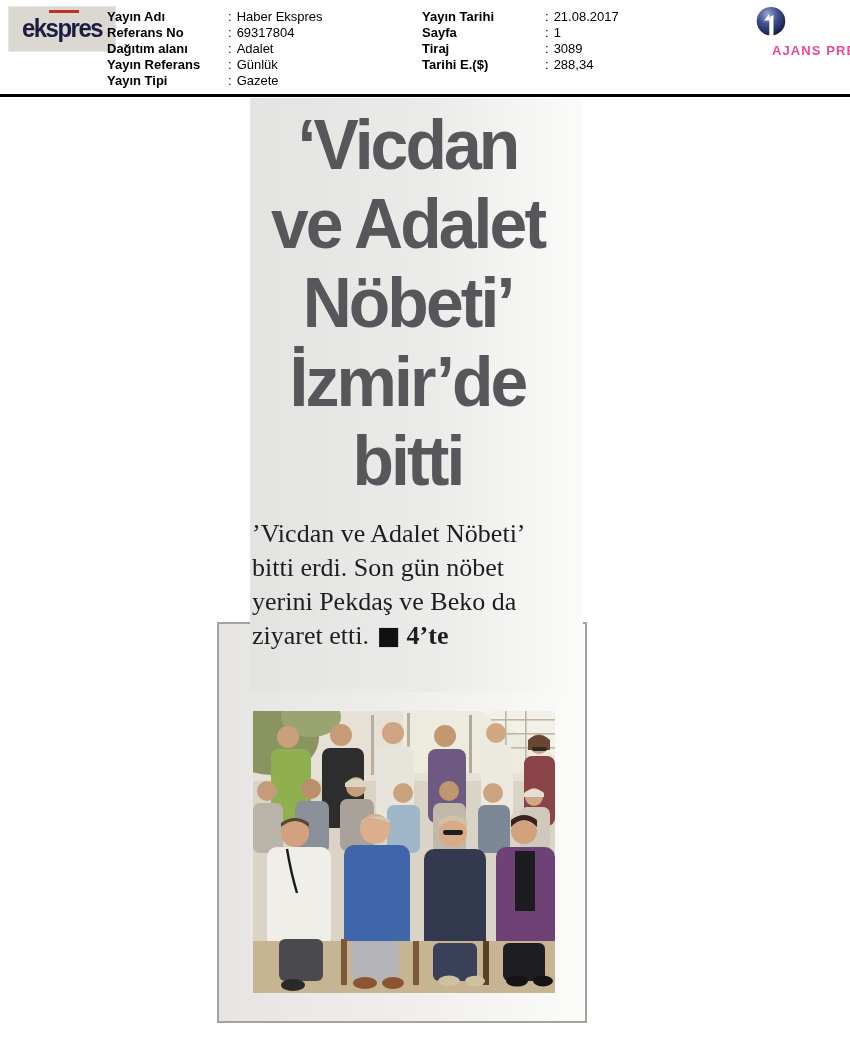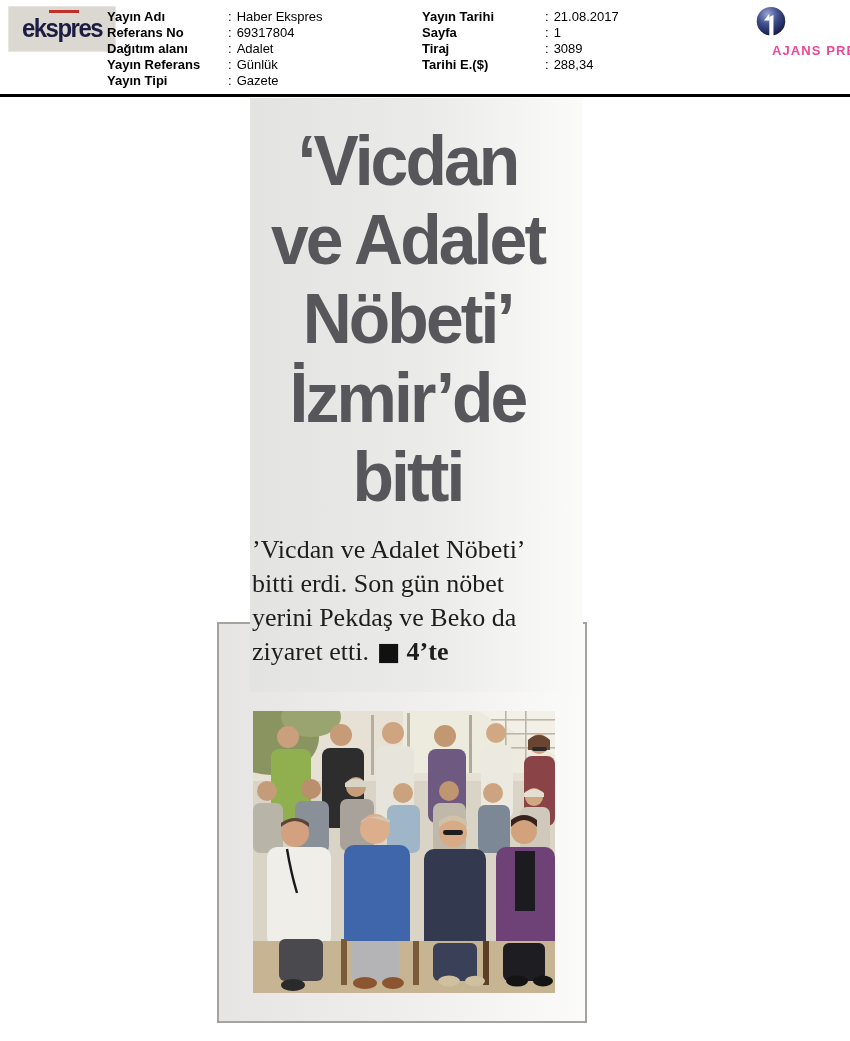--- a/index.html
+++ b/index.html
@@ -30,21 +30,21 @@
   .divider{position:absolute;left:0;top:94px;width:850px;height:3px;background:#000000;}
 
   
   .page-frame{position:absolute;left:217px;top:622px;width:366px;height:397px;
               border:2px solid #a6a29d;z-index:1;
               background:linear-gradient(to right,#e6e5e3 0%,#f0efed 55%,#fbfbfa 100%);}
 
   .clip-column{position:absolute;left:250px;top:98px;width:333px;height:594px;z-index:2;
                background:linear-gradient(to right,#e3e3e2 0%,#ebebea 55%,#fbfbfa 100%);}
 
-  .headline{width:315px;padding-top:24px;}
+  .headline{width:315px;padding-top:8px;}
   .hl{display:block;text-align:center;white-space:nowrap;font-weight:bold;
       font-size:70px;line-height:79px;letter-spacing:-3px;color:#57565a;
       font-family:"Liberation Sans",sans-serif;transform:scaleX(.97);transform-origin:center;}
 
   .body-text{margin:16px 0 0 2px;font-family:"Liberation Serif",serif;
              font-size:26px;line-height:34px;color:#1d1d1d;}
   .bl{white-space:nowrap;}
   .body-text .lead{font-weight:bold;letter-spacing:-0.5px;}
   .marker{font-family:"DejaVu Sans",sans-serif;font-size:25px;color:#111;margin:0 6px 0 8px;}
   .page-ref{font-weight:bold;}

